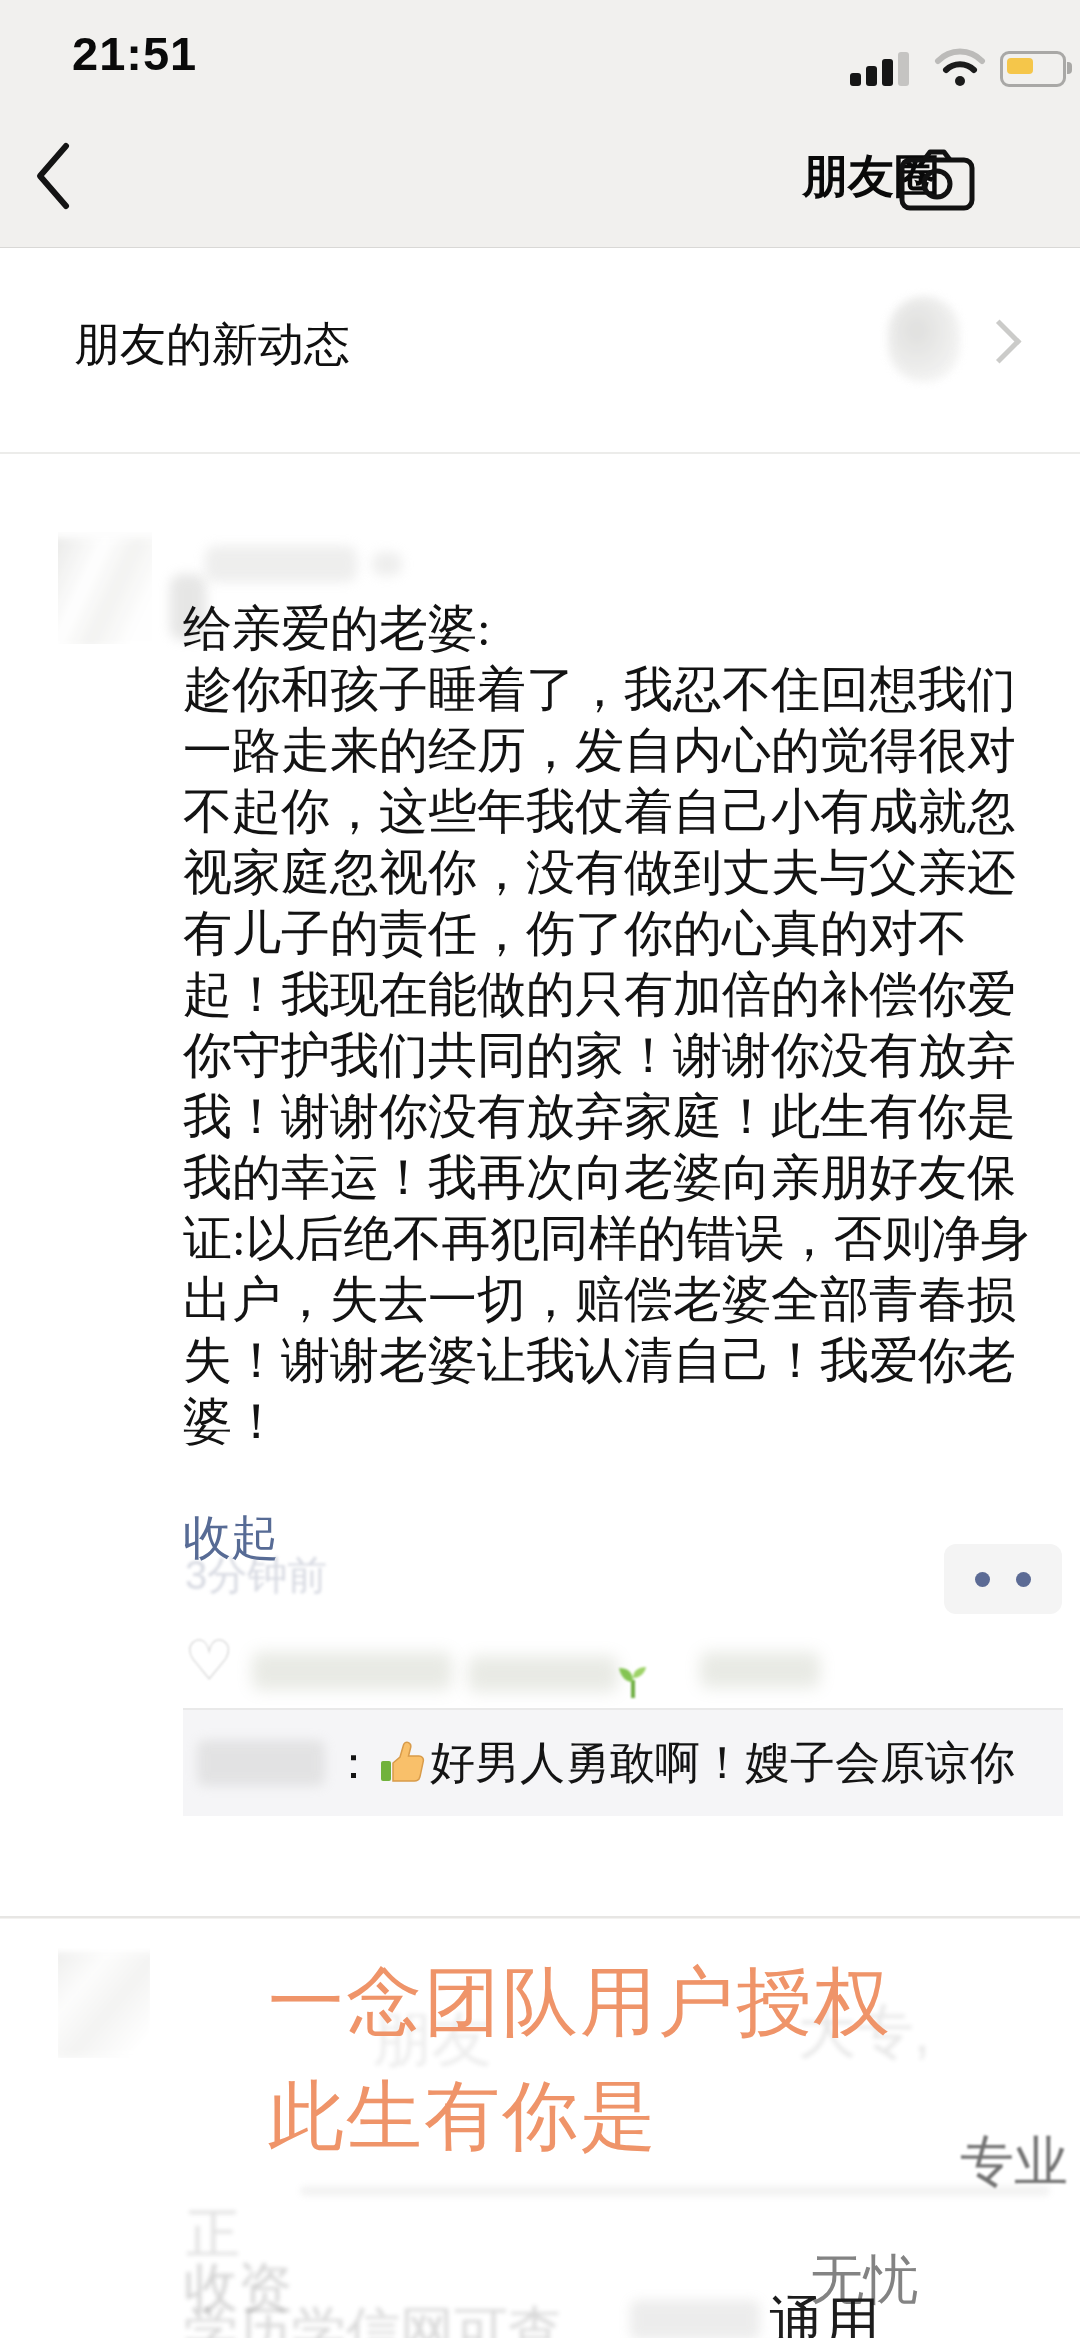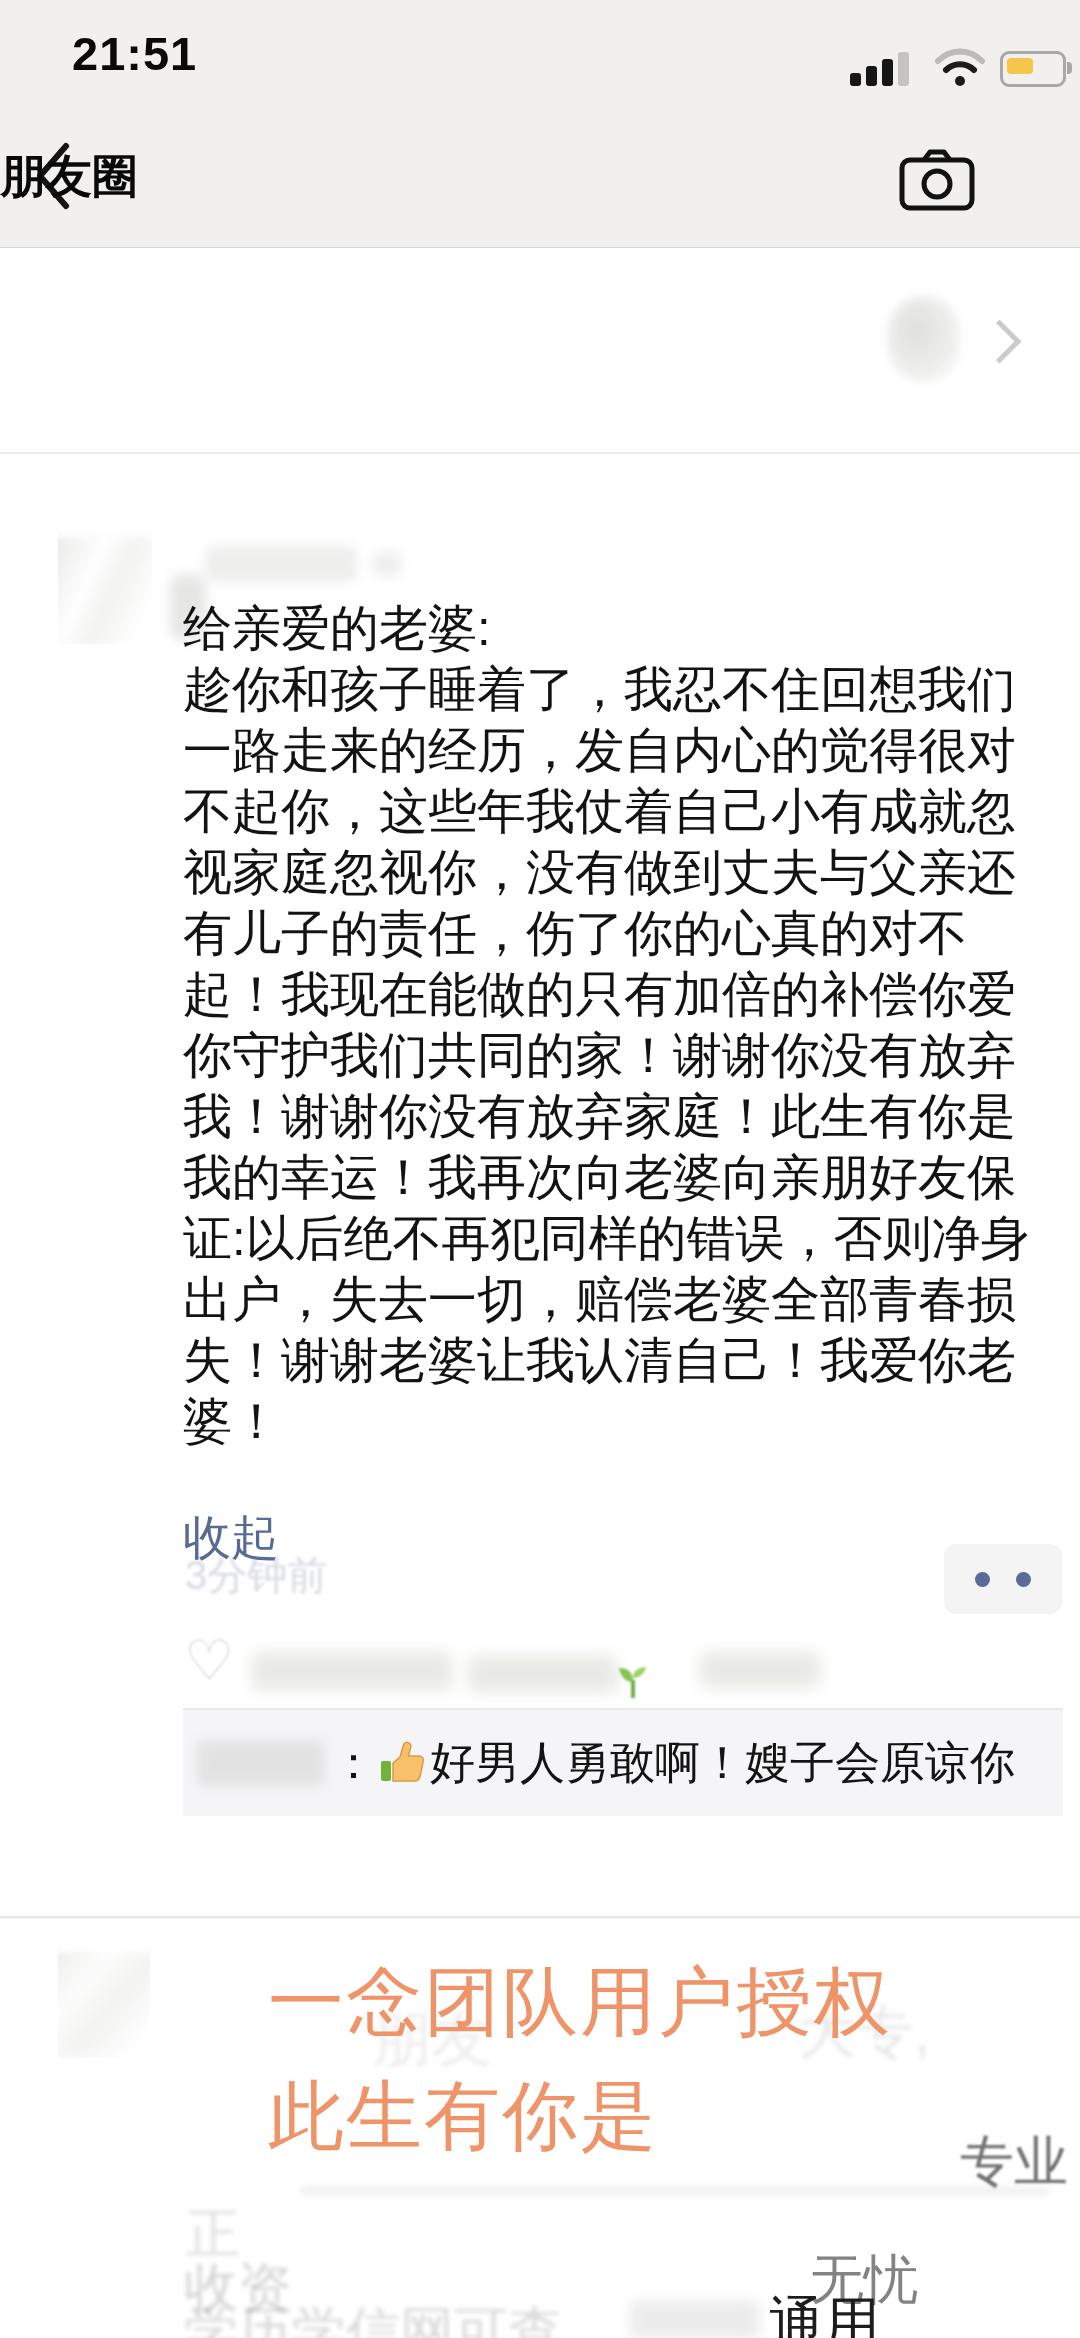--- a/index.html
+++ b/index.html
@@ -16,42 +16,42 @@
     background:#f1f0ee;border-bottom:1px solid #d9d8d6;}
   .time{left:72px;top:26px;font-size:47px;font-weight:700;color:#0a0a0a;letter-spacing:1px;}
   .sigbars{left:850px;top:50px;width:72px;height:36px;display:flex;align-items:flex-end;gap:5px;}
   .sigbars i{display:block;width:11px;border-radius:3px;background:#161616;}
   .sigbars i.dim{background:#c5c4c2;}
   .wifi{left:934px;top:47px;}
   .batt{left:1000px;top:51px;width:60px;height:30px;border:3px solid #a9a8a6;border-radius:9px;}
   .batt .fill{position:absolute;left:4px;top:4px;width:26px;height:16px;background:#f5c64a;border-radius:4px;}
   .batt .nub{position:absolute;right:-9px;top:8px;width:5px;height:12px;background:#a9a8a6;border-radius:0 4px 4px 0;}
   .backbtn{left:30px;top:140px;width:60px;height:80px;cursor:pointer;}
-  .navtitle{left:0;top:146px;width:940px;text-align:left;font-size:46px;font-weight:600;color:#090909;}
+  .navtitle{left:0;top:146px;width:940px;text-align:right;font-size:46px;font-weight:600;color:#090909;}
   .cambtn{left:898px;top:148px;width:80px;height:66px;cursor:pointer;}
 
   
   .feedrow{left:0;top:248px;width:1080px;height:204px;background:#fff;
     border-bottom:2px solid #ececea;cursor:pointer;}
   .feedrow .lbl{position:absolute;left:74px;top:66px;font-size:46px;color:#101010;}
   .chev{position:absolute;left:984px;top:78px;width:26px;height:26px;
     border-top:5px solid #cbcbc9;border-right:5px solid #cbcbc9;transform:rotate(45deg);}
   .smudge{filter:blur(6px);background:#cfcfcd;border-radius:10px;opacity:.35;}
   .feedrow .ava{position:absolute;left:888px;top:48px;width:72px;height:86px;border-radius:36px;
     background:radial-gradient(ellipse at 40% 40%,#d8d8d6 0%,#efefee 70%);filter:blur(4px);opacity:.8;}
 
   
   .post-ava{left:58px;top:532px;width:94px;height:112px;background:#fdfdfd;overflow:hidden;}
   .post-ava .st{position:absolute;left:-8px;top:6px;width:110px;height:110px;
     background:linear-gradient(115deg,#e3e3e1 0%,#ffffff 35%,#f1f1ef 55%,#ffffff 80%);
     filter:blur(3px);opacity:.8;}
   .wisp{left:170px;top:574px;width:36px;height:66px;background:#b9b9b7;filter:blur(6px);opacity:.35;border-radius:12px;}
   .name-smudge{left:205px;top:546px;width:152px;height:36px;}
   .name-dot{left:372px;top:552px;width:30px;height:24px;}
-  .post-text{left:183px;top:598px;width:846px;font-size:49px;line-height:61px;color:#131313;white-space:nowrap;}
+  .post-text{left:183px;top:598px;width:846px;font-size:49px;line-height:61px;color:#131313;white-space:nowrap;font-family:Liberation Serif, serif;}
   .collapse{left:183px;top:1462px;font-size:48px;color:#576b95;cursor:pointer;margin-top:44px;}
   .timestamp{left:185px;top:1548px;font-size:40px;color:#8d94ab;opacity:.35;filter:blur(1.5px);}
   .dotsbtn{left:944px;top:1544px;width:118px;height:70px;border-radius:12px;background:#f4f4f4;cursor:pointer;
     display:flex;align-items:center;justify-content:center;gap:26px;}
   .dotsbtn i{display:block;width:15px;height:15px;border-radius:50%;background:#5c6b95;}
 
   
   .heart{left:184px;top:1628px;font-size:56px;color:#d9d9d9;filter:blur(1px);}
   .like-sm1{left:252px;top:1652px;width:200px;height:38px;background:#9aa188;}
   .like-sm2{left:468px;top:1656px;width:150px;height:36px;background:#9aa188;}
@@ -121,20 +121,21 @@
     <div class="abs cambtn">
       <svg width="78" height="64" viewBox="0 0 78 64">
         <rect x="4" y="12" width="70" height="48" rx="8" fill="none" stroke="#121212" stroke-width="5"></rect>
         <path d="M26 12 l6-8 h14 l6 8" fill="none" stroke="#121212" stroke-width="5" stroke-linejoin="round"></path>
         <circle cx="39" cy="36" r="13" fill="none" stroke="#121212" stroke-width="5"></circle>
       </svg>
     </div>
   </div>
 
   <div class="abs feedrow">
+    <div class="lbl">朋友的新动态</div>
     <div class="ava"></div>
     <div class="chev"></div>
   </div>
 
   <div class="abs post-ava">
       <div class="st"></div>
     </div>
   <div class="abs wisp"></div>
   <div class="abs smudge name-smudge"></div>
   <div class="abs smudge name-dot"></div>

